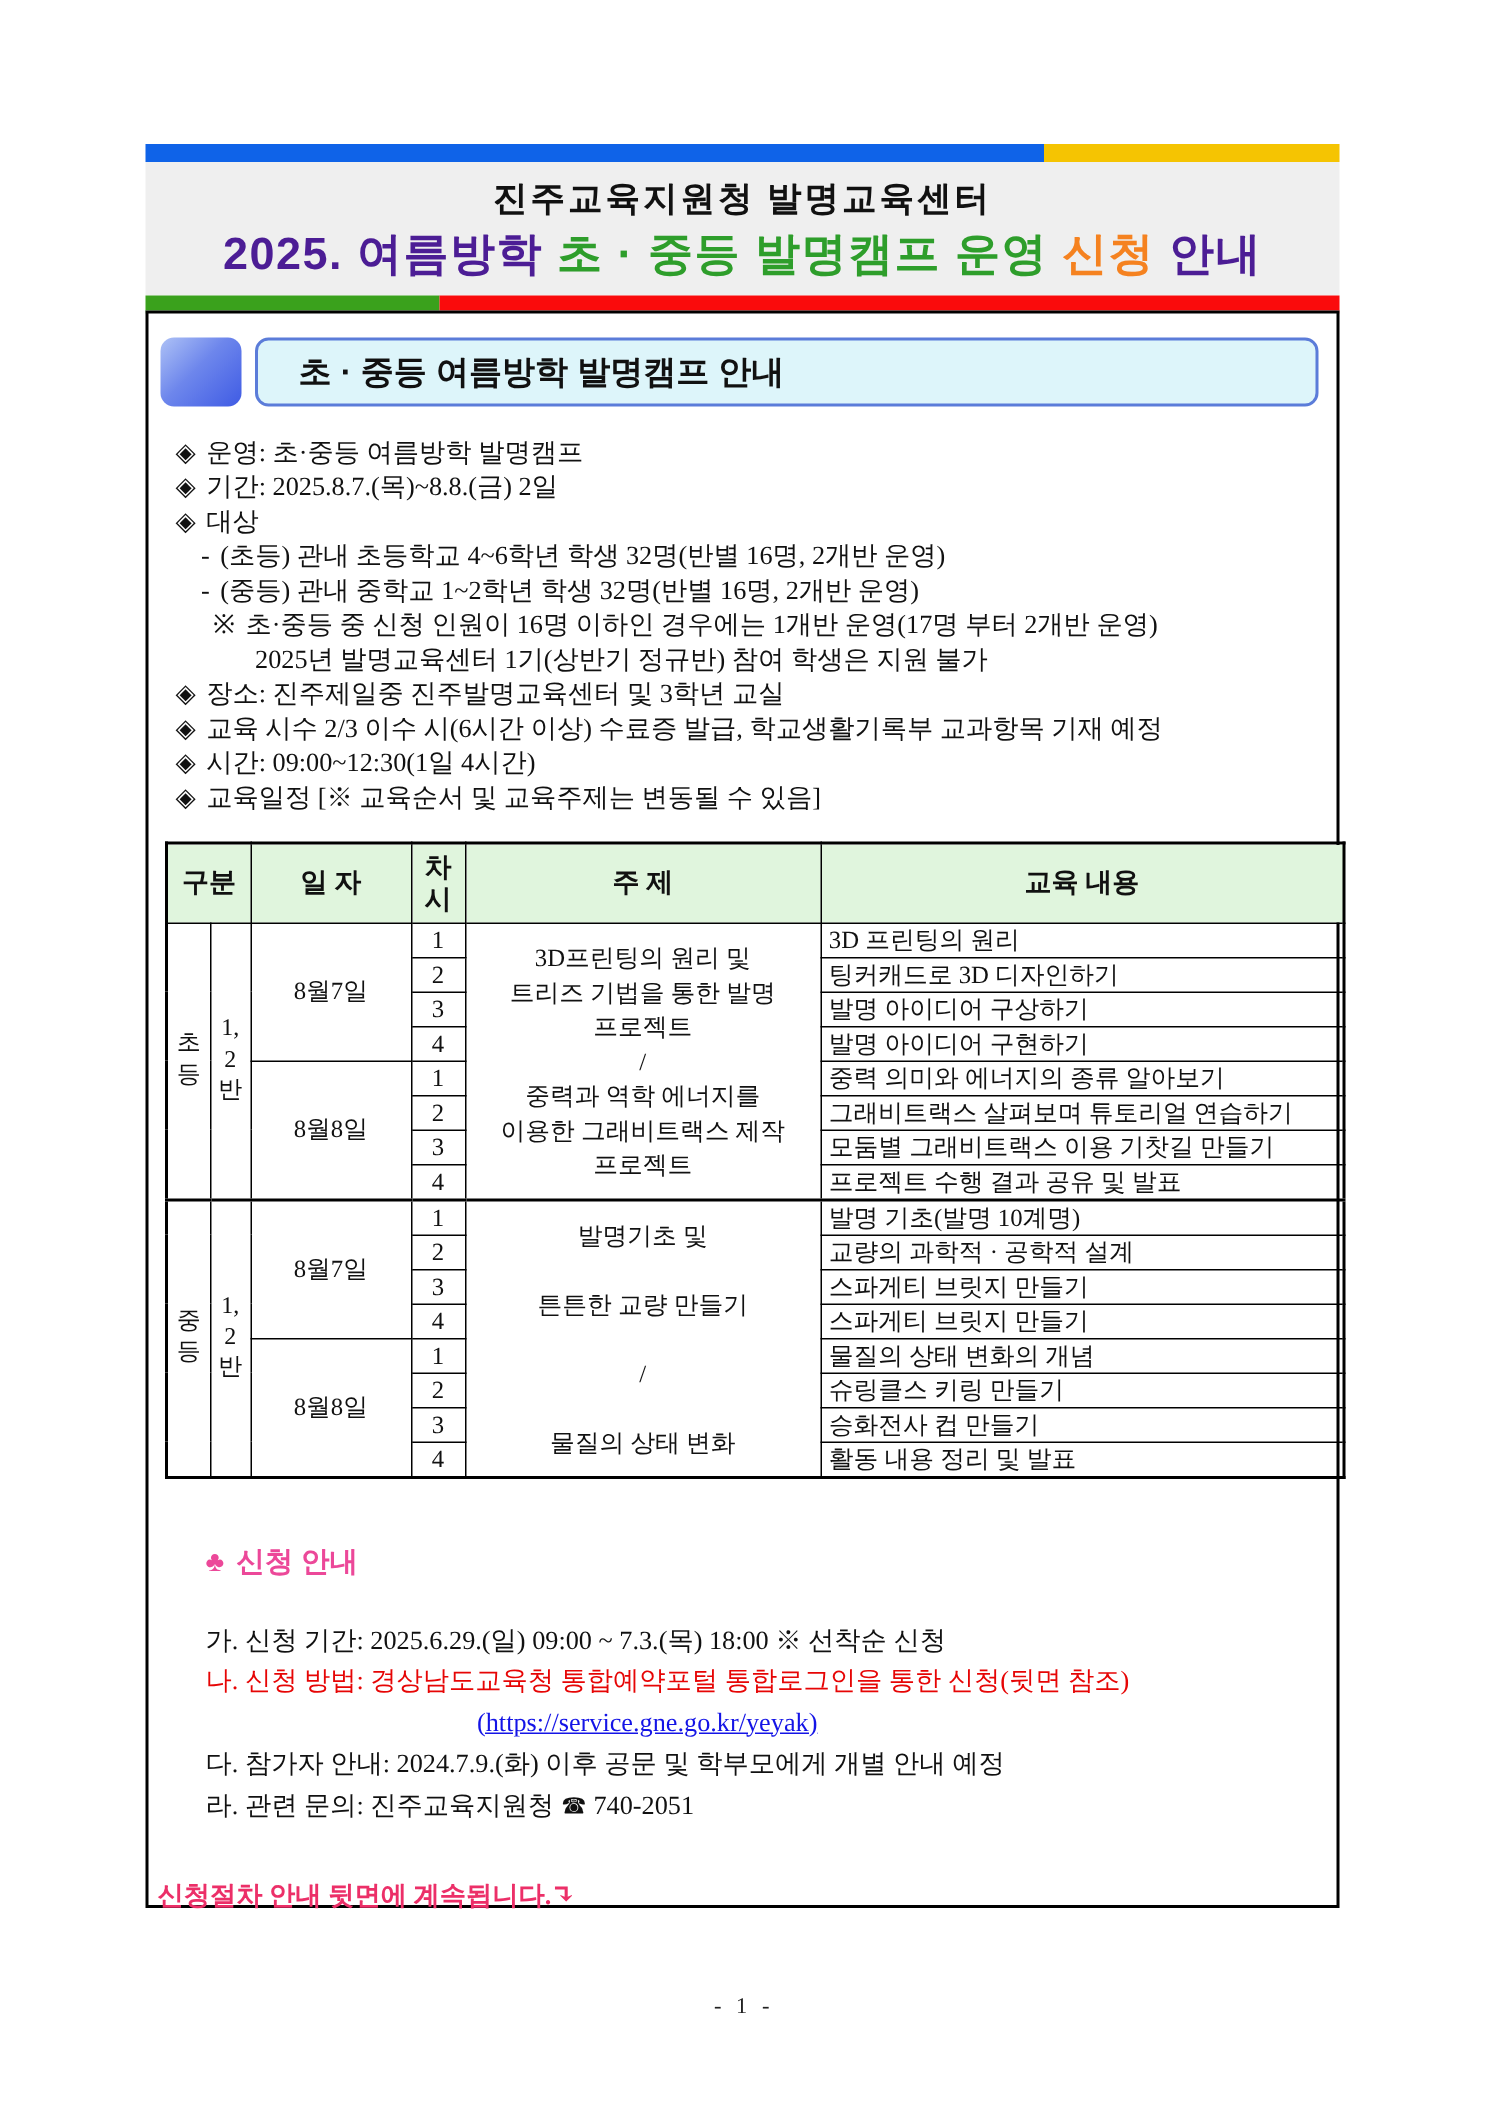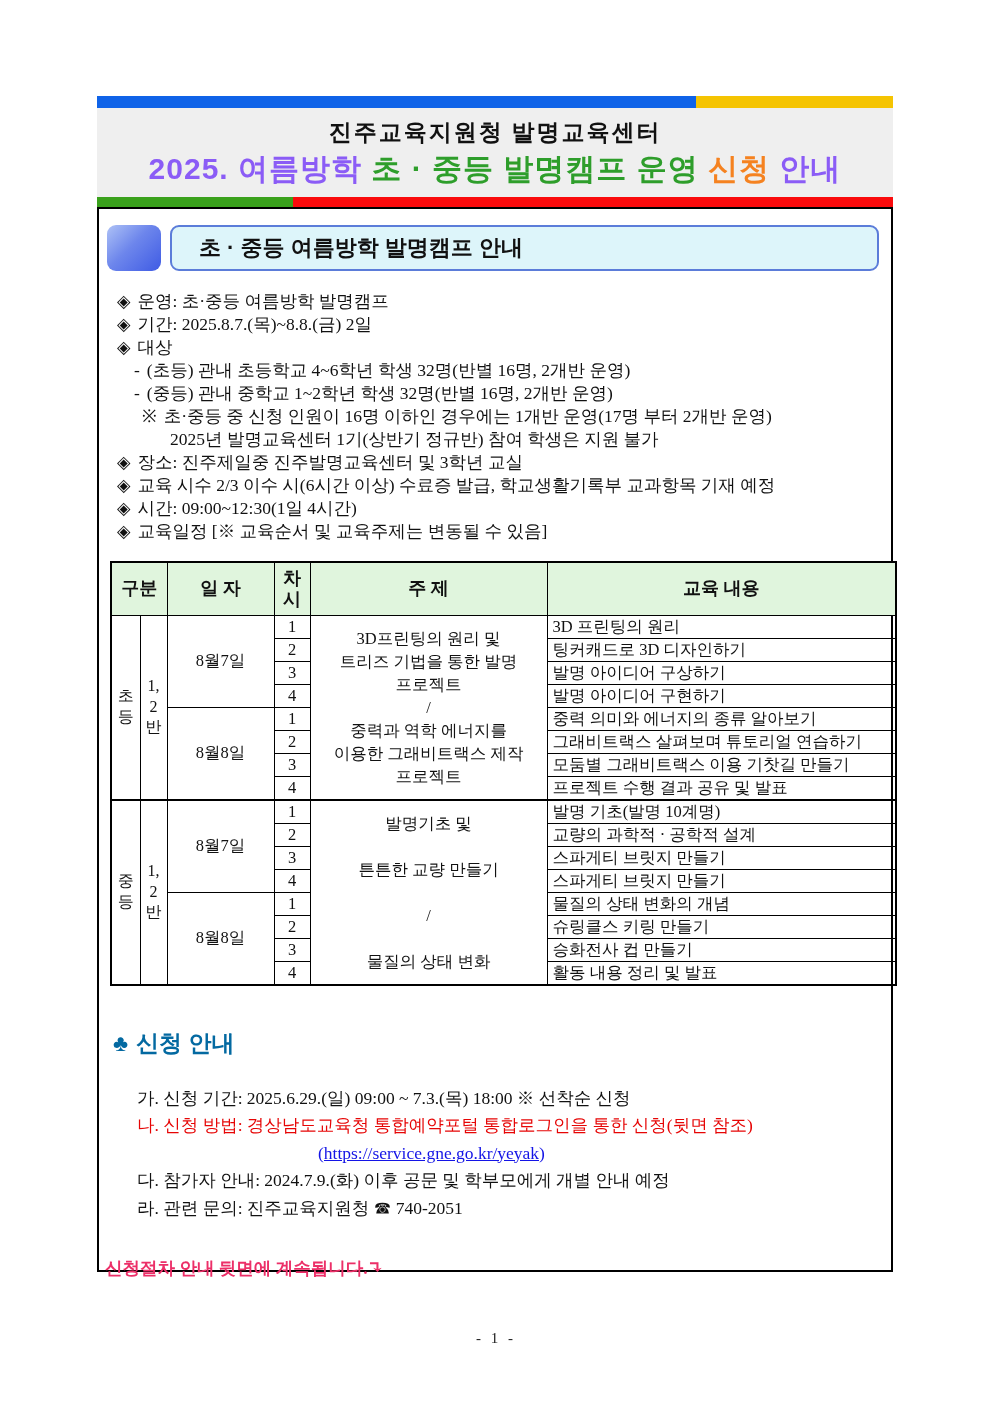--- a/index.html
+++ b/index.html
@@ -17,21 +17,21 @@
   .bar .seg2-bot { flex:1; background:#FA0B0C; }
   .title-band { background:#EFEFEF; padding:9px 0 7px; text-align:center; }
   .org-title {
     font-family:Liberation Serif, serif; font-weight:bold;
     font-size:23px; letter-spacing:2px; color:#111;
   }
   .main-title {
     font-family:"Liberation Sans","DejaVu Sans",sans-serif; font-weight:bold;
     font-size:30px; letter-spacing:1px; margin-top:1px; white-space:nowrap;
   }
-  .c-black { color:#8b5cf6; } .c-green { color:#2E9E2B; } .c-orange { color:#F58220;margin-top:23px; }
+  .c-black { color:#4c1d95; } .c-green { color:#2E9E2B; } .c-orange { color:#F58220;margin-top:23px; }
 
   .content-box {
     position:absolute; left:97px; top:207px; width:796px; height:1065px;
     border:2px solid #000; background:#fff; padding:16px 6px 0 6px;
   }
   .sec-head { display:flex; align-items:flex-end; margin-left:2px; margin-right:6px; }
   .sec-icon {
     width:54px; height:46px; border-radius:9px; flex:0 0 54px;
     background:linear-gradient(135deg,#AEC2F6 0%,#6D86EC 45%,#3F5BE4 100%);
   }
@@ -55,21 +55,21 @@
     background:#E0F5DD; height:53px; font-weight:bold; font-size:18px;
     text-align:center; white-space:pre-line; line-height:1.15;
   }
   .schedule tbody td { height:23px; text-align:center; }
   .schedule td.content-cell { text-align:left; padding-left:5px; white-space:nowrap; }
   .schedule td.v-cell { white-space:pre-line; line-height:1.3; font-size:16px; }
   .schedule td.topic-cell { white-space:pre-line; line-height:23px; }
   .schedule tr.sec-row td { border-top:2px solid #000; }
 
   .apply-head {
-    margin:42px 0 0 8px; color:#0369a1; font-weight:bold; font-size:23px;
+    margin:42px 0 0 32px; color:#ec4899; font-weight:bold; font-size:19px;
     font-family:"Liberation Sans","DejaVu Sans",sans-serif;
   }
   .apply-head .club { margin-right:8px; }
   .apply-items { margin:26px 0 0 32px; font-size:17.5px; line-height:27.5px; }
   .red-text { color:#E60505; }
   .url-line { margin-left:142px; }
   .url-link { color:#1414E6; text-decoration:underline; cursor:pointer;margin-left:39px; }
   .pink-note {
     text-align:left; margin:34px 8px 0 0; color:#EC2F68;
     font-weight:bold; font-size:17.5px;

